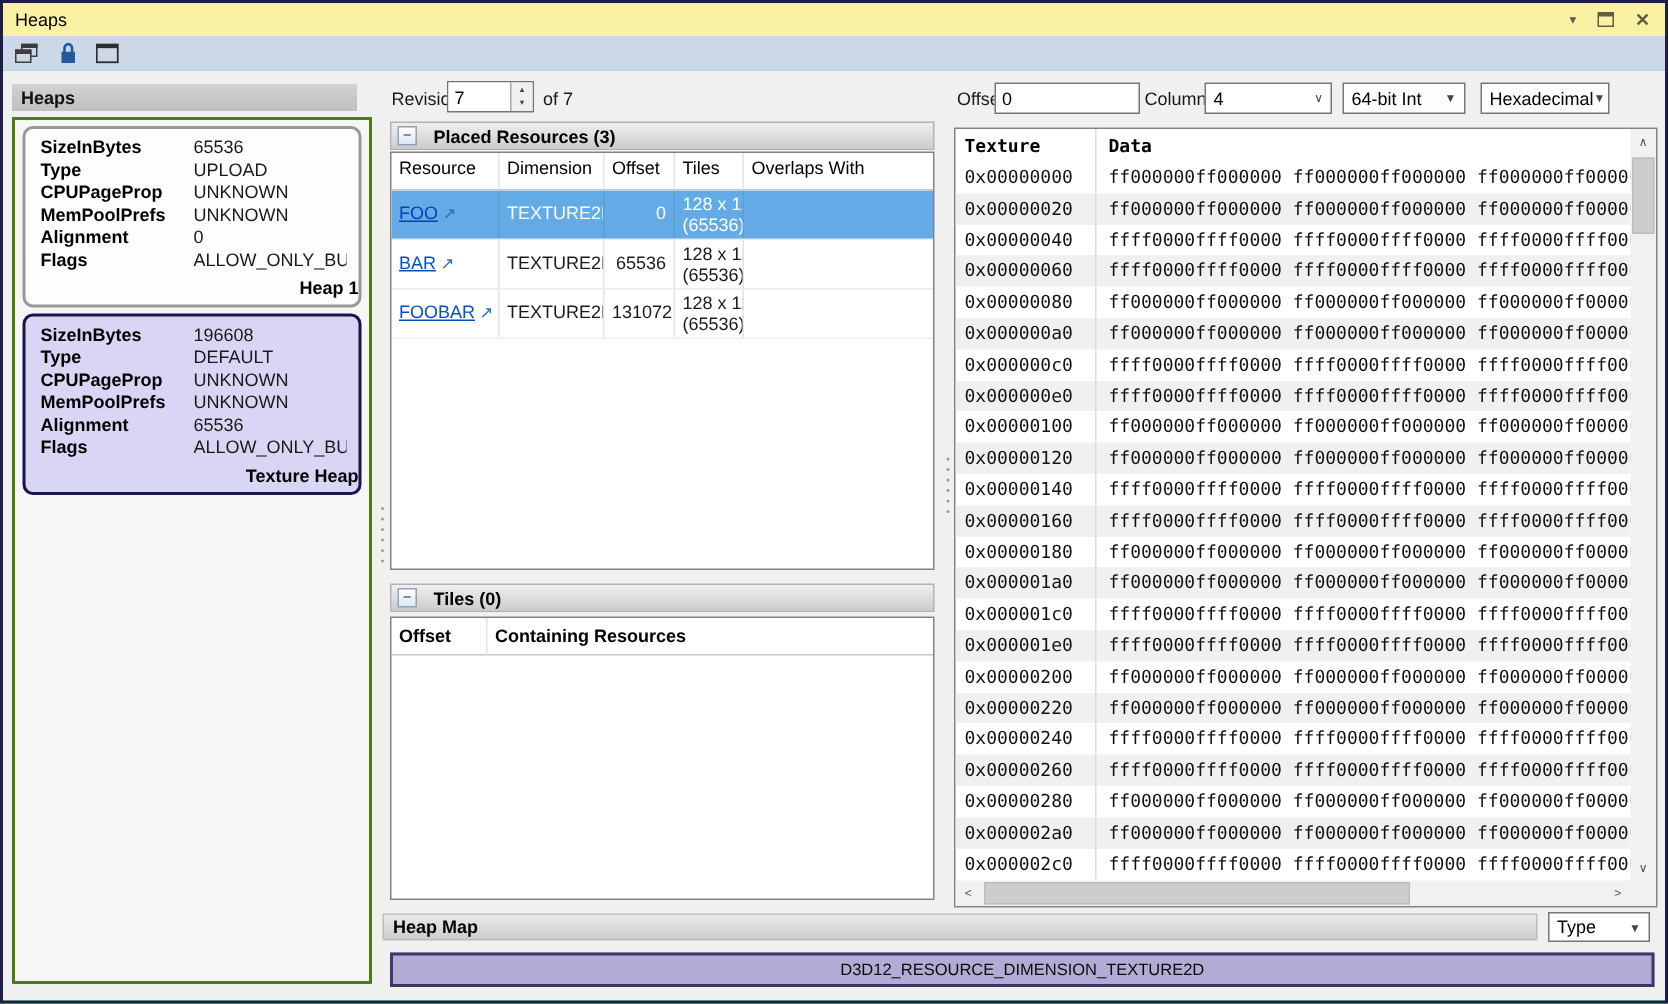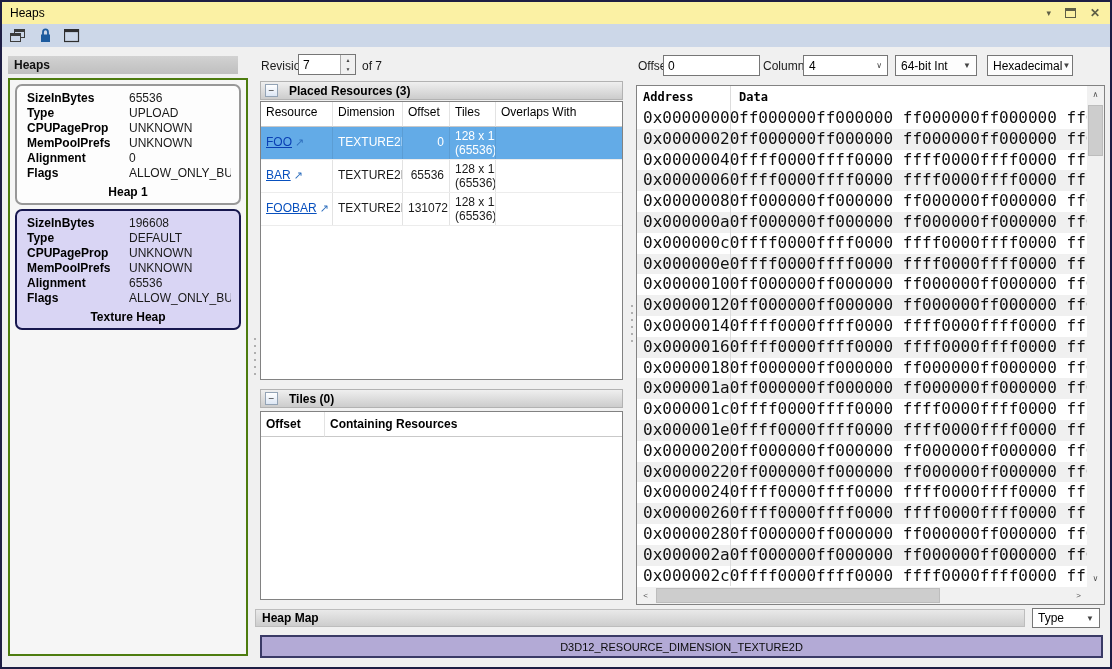--- a/index.html
+++ b/index.html
@@ -44,21 +44,21 @@
     border: 2px solid #4d7c0f; background: #f6f6f6; overflow: hidden;
   }
   .heap-card {
     margin: 4px 5px 2px 5px; background: #fdfdfd;
     border: 2px solid #989898; border-radius: 7px; padding: 5px 0 4px 0;
   }
   .heap-card.sel { background: #d9d5f4; border-color: #17174e; }
   .hc-row { display: flex; padding: 0 8px 0 10px; height: 15px; line-height: 15px; font-size: 12px; }
   .hc-label { width: 102px; font-weight: bold; color: #000; }
   .hc-value { flex: 1; color: #1a1a1a; white-space: nowrap; overflow: hidden; }
-  .hc-title { text-align: center; font-weight: bold; font-size: 12px; margin-top: 4px; color: #000; }
+  .hc-title { text-align: right; font-weight: bold; font-size: 12px; margin-top: 4px; color: #000; }
 
   
   .vgrip { position: absolute; width: 4px; display: flex; flex-direction: column; gap: 5px; align-items: center; }
   .vgrip i { width: 2px; height: 2px; background: #9a9a9a; border-radius: 50%; }
 
   
   .mid { position: absolute; left: 256px; top: 0; width: 367px; height: 606px; }
   .rev-label { position: absolute; left: 3px; top: 12px; font-size: 12px; color: #1a1a1a; }
   .spinner { position: absolute; left: 40px; top: 7px; width: 58px; height: 21px; border: 1px solid #767676; background: #fff; display: flex; }
   .spinner input { flex: 1; border: 0; outline: none; font-size: 12px; padding-left: 4px; width: 38px; font-family: "Liberation Sans", sans-serif; }
@@ -101,21 +101,21 @@
   .txt-input { position: absolute; top: 8px; height: 21px; border: 1px solid #767676; background: #fff; font-size: 12px; padding-left: 4px; font-family: "Liberation Sans", sans-serif; outline: none; }
   .combo { position: absolute; top: 8px; height: 21px; border: 1px solid #767676; background: #fff; font-size: 12px; display: flex; align-items: center; padding-left: 5px; }
   .combo .arrow { margin-left: auto; margin-right: 5px; font-size: 8px; color: #444; }
   .combo.btnstyle { background: #fdfdfd; }
 
   .membox { position: absolute; left: 2px; top: 38px; width: 469px; height: 520px; border: 1px solid #828282; background: #fff; overflow: hidden; }
   .mem-view { position: absolute; left: 0; top: 0; right: 17px; bottom: 17px; overflow: hidden; font-family: "DejaVu Sans Mono", monospace; }
   .mem-head { display: grid; grid-template-columns: 94px 1fr; height: 22px; font-size: 12px; font-weight: bold; color: #000; }
   .mem-head .h0 { padding: 4px 0 0 6px; border-right: 1px solid #dcdcdc; }
   .mem-head .h1 { padding: 4px 0 0 8px; }
-  .mem-row { display: grid; grid-template-columns: 94px 1fr; height: 20.8px; line-height: 20.8px; font-size: 16px; color: #111; }
+  .mem-row { display: grid; grid-template-columns: 94px 1fr; height: 20.8px; line-height: 20.8px; font-size: 12px; color: #111; }
   .mem-row.alt { background: #f0f0f0; }
   .mem-addr { padding-left: 6px; border-right: 1px solid #dcdcdc; white-space: pre; }
   .mem-data { padding-left: 8px; white-space: pre; overflow: hidden; }
 
   .vscroll { position: absolute; right: 0; top: 0; width: 17px; height: 501px; background: #f1f1f1; }
   .hscroll { position: absolute; left: 0; bottom: 0; height: 17px; width: 450px; background: #f1f1f1; }
   .sb-arrow { position: absolute; width: 17px; height: 17px; display: flex; align-items: center; justify-content: center; font-size: 8px; color: #505050; }
   .sb-thumb { position: absolute; background: #cdcdcd; border: 1px solid #bdbdbd; }
   .corner { position: absolute; right: 0; bottom: 0; width: 17px; height: 17px; background: #f1f1f1; }
 
@@ -332,21 +332,21 @@
           <span class="arrow">▼</span>
         </span>
         <span class="combo btnstyle" style="left:353px; width:86px;">
           <span>Hexadecimal</span>
           <span class="arrow">▼</span>
         </span>
 
         <div class="membox">
           <div class="mem-view">
             <div class="mem-head">
-              <div class="h0">Address</div>
+              <div class="h0">Texture</div>
               <div class="h1">Data</div>
             </div>
             <div id="mem-body">
                 <div class="mem-row">
                   <div class="mem-addr">0x00000000</div>
                   <div class="mem-data">ff000000ff000000 ff000000ff000000 ff000000ff000000 ff000000ff000000</div>
                 </div>
                 <div class="mem-row alt">
                   <div class="mem-addr">0x00000020</div>
                   <div class="mem-data">ff000000ff000000 ff000000ff000000 ff000000ff000000 ff000000ff000000</div>

